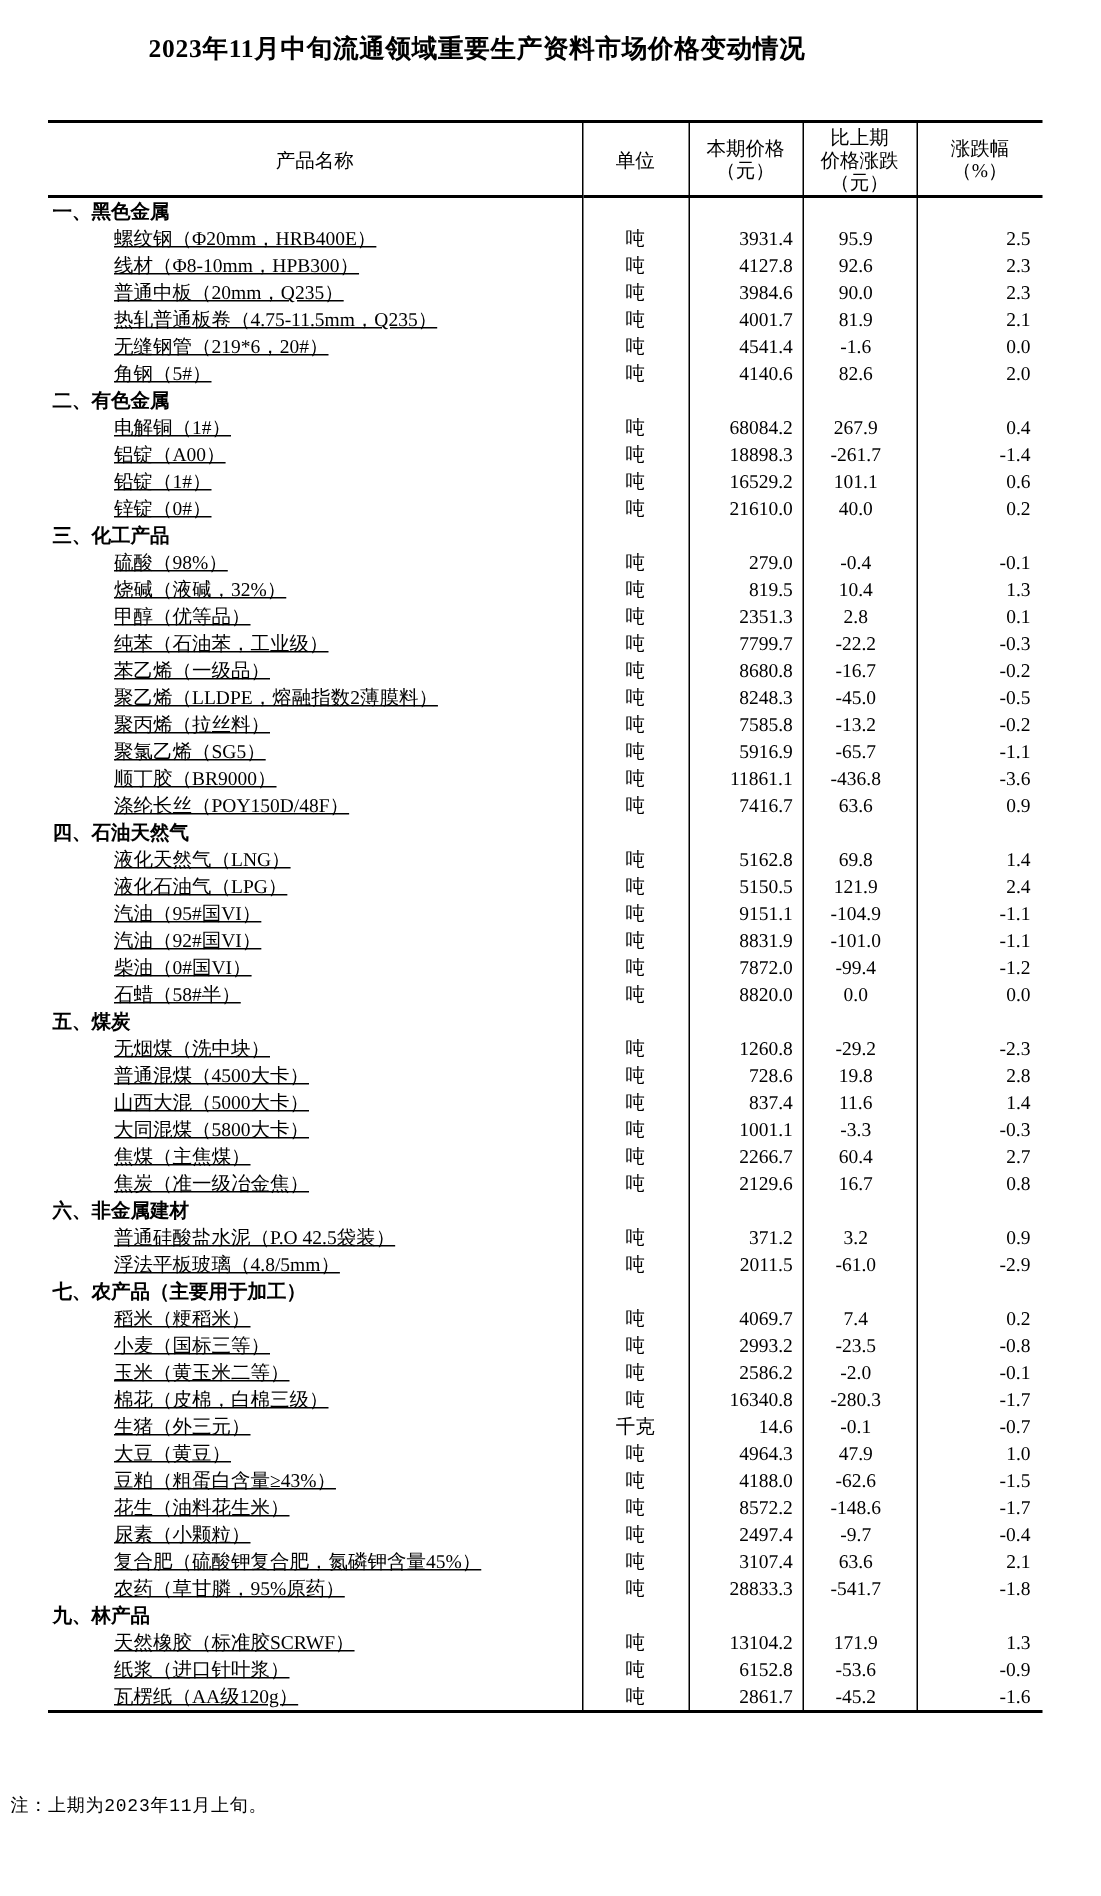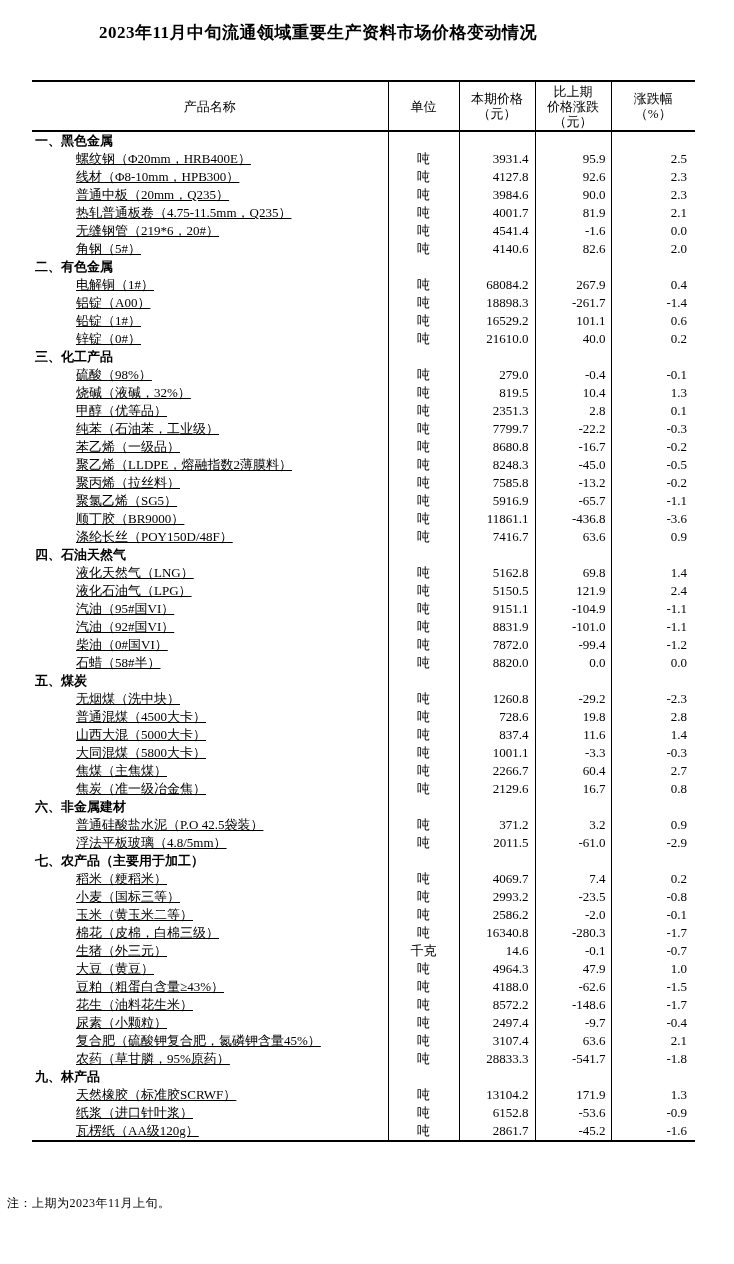--- a/index.html
+++ b/index.html
@@ -32,24 +32,24 @@
   tbody td{
     padding:0;font-size:13px;line-height:18px;vertical-align:middle;
     white-space:nowrap;overflow:hidden;
   }
   .c-name,.c-unit,.c-price,.c-change{border-right:1px solid #000;}
   .c-name{text-align:left;padding-left:3px;}
   .c-name.item{padding-left:44px;text-decoration:underline;}
   .c-name.cat{font-weight:bold;}
   .c-unit{text-align:center;}
   .c-price{text-align:right;padding-right:6px;}
-  .c-change{text-align:right;padding-right:5px;}
+  .c-change{text-align:center;padding-right:5px;}
   .c-pct{text-align:right;padding-right:8px;}
   .note{
-    position:absolute;top:1195px;left:7px;font-size:12px;letter-spacing:0.5px;
+    position:absolute;top:1195px;left:7px;font-size:12px;letter-spacing:0.5px;font-family:Liberation Mono, monospace;
   }
 </style>
 </head>
 <body>
 
 <div class="title">2023年11月中旬流通领域重要生产资料市场价格变动情况</div>
 
 <table>
   <colgroup>
     <col class="w-name">

